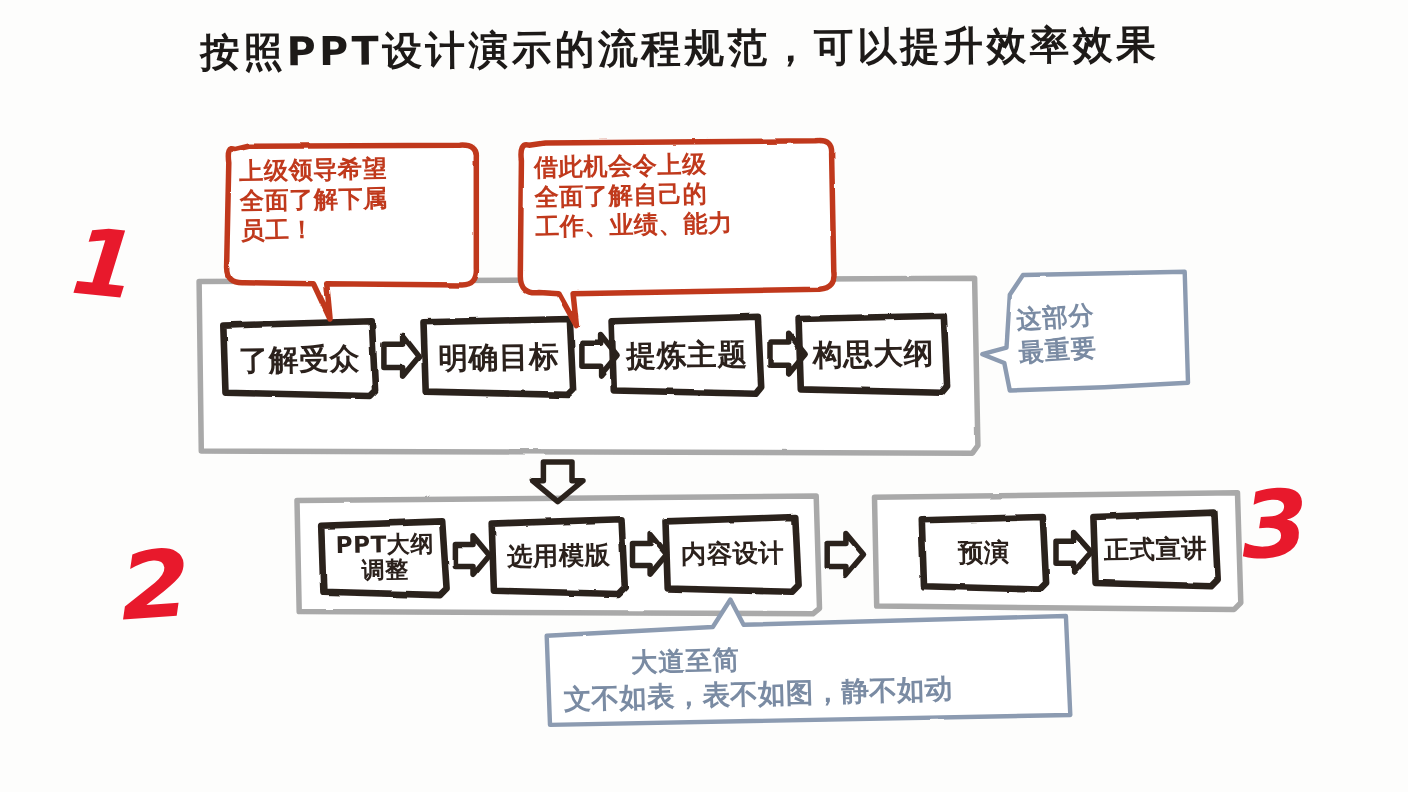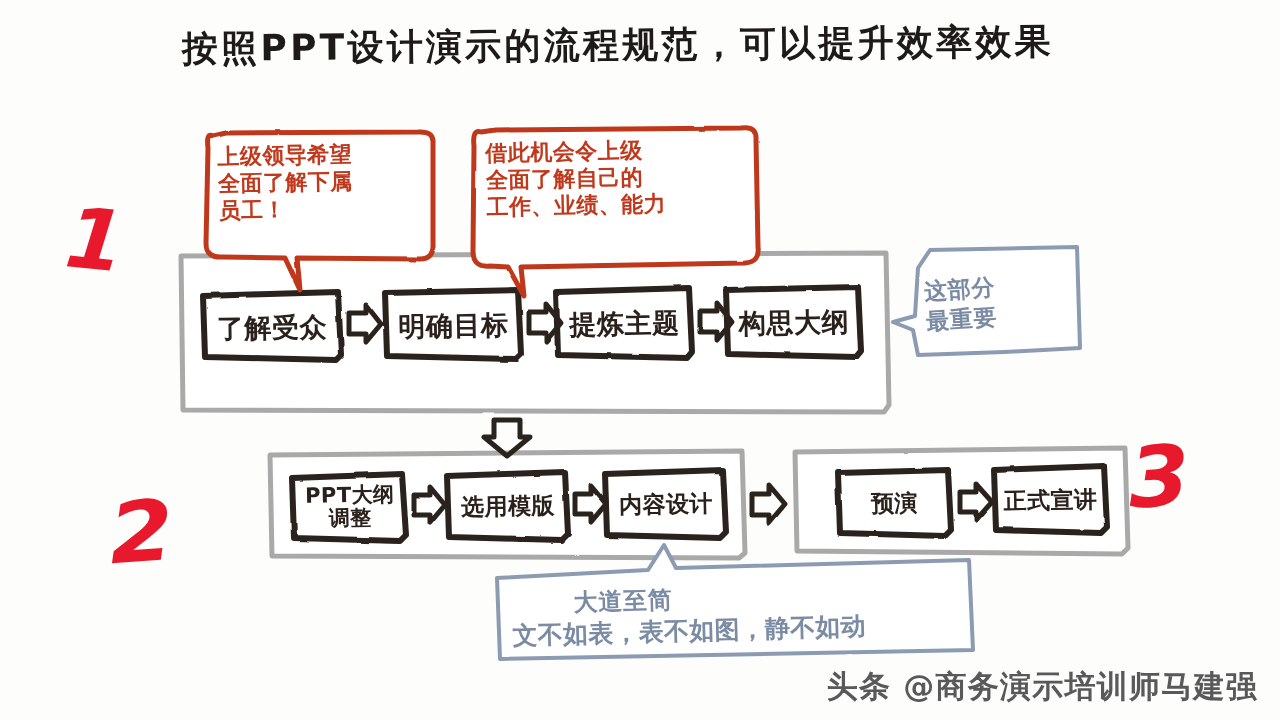--- a/index.html
+++ b/index.html
@@ -245,15 +245,14 @@
 全面了解自己的
 工作、业绩、能力</div>
 
   <div class="txt callout-blue" id="callout-important">这部分
 最重要</div>
   <div class="callout-blue" id="callout-simple">
     <span class="line-1">大道至简</span>
     <span class="line-2">文不如表，表不如图，静不如动</span>
   </div>
 
-  <div id="watermark">头条 @商务演示培训师马建强</div>
 
 </div>
 
 </body></html>

